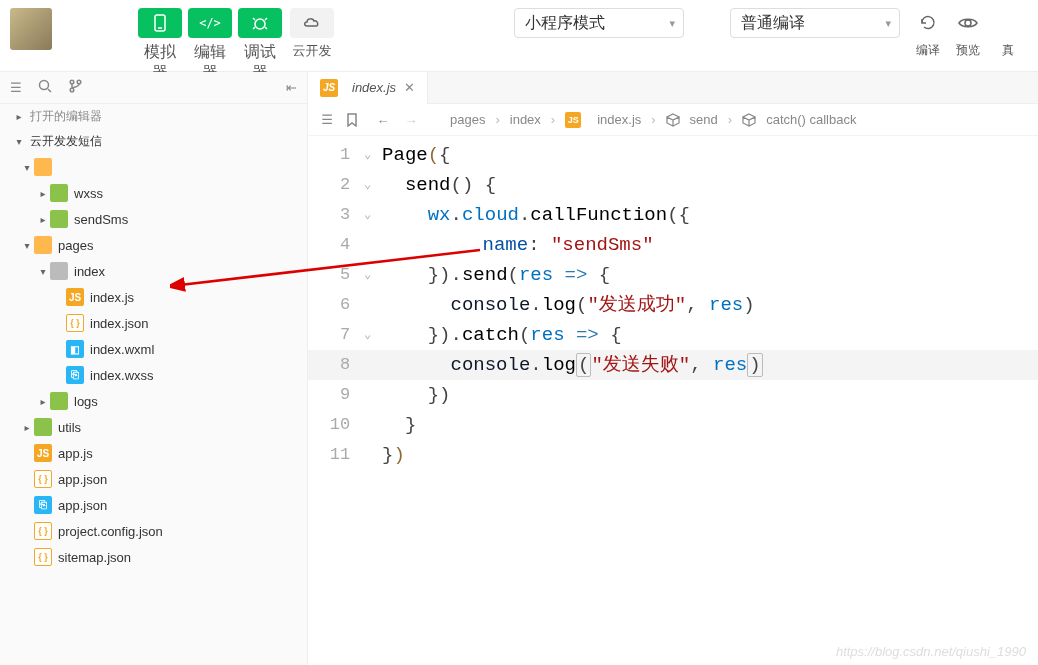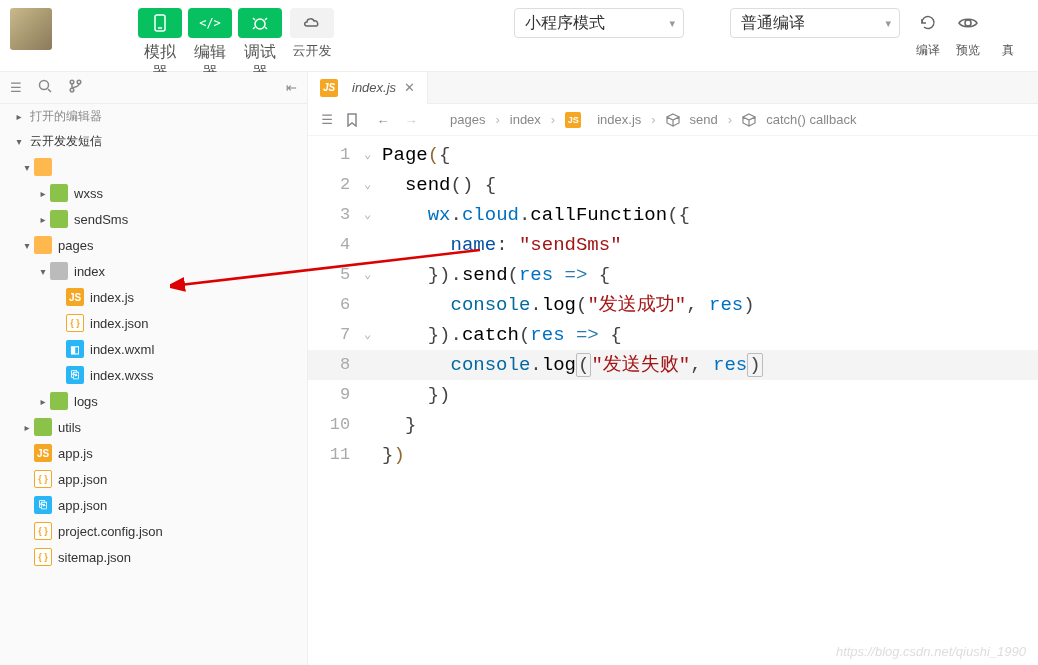--- a/index.html
+++ b/index.html
@@ -60,25 +60,25 @@
   .crumbs svg { display: block; }
   .code { font-family: Consolas, "Courier New", monospace; font-size: 19px; line-height: 30px; display: flex; padding-top: 4px; }
   .gutter { width: .1px; }
   .ln { width: 56px; text-align: right; color: #aaa; padding-right: 14px; font-size: 17px; }
   .fold { width: 18px; color: #aaa; font-size: 12px; text-align: left; }
   .codelines { flex: 1; }
   .cl { height: 30px; display: flex; align-items: center; white-space: pre; }
   .hl { background: #f4f4f4; }
   .tk-kw { color: #2a7ab0; }
   .tk-fn { color: #000000; }
-  .tk-prop { color: #0451a5; }
+  .tk-prop { color: #0451a5; margin-left: 32px; }
   .tk-str { color: #a31515; }
   .tk-punc { color: #444; }
   .tk-id { color: #0070c1; }
-  .tk-obj { color: #0369a1; }
+  .tk-obj { color: #0f172a; }
   .tk-par { color: #8f6b32; }
   .bracket-hl { border: 1px solid #bcbcbc; border-radius: 2px; padding: 0 1px; }
 
   
   .arrow { position: absolute; left: 170px; top: 200px; pointer-events: none; }
 
   .watermark { position: absolute; right: 12px; bottom: 6px; color: #ddd; font-size: 13px; font-style: italic; pointer-events: none; }
 </style>
 </head>
 <body>

